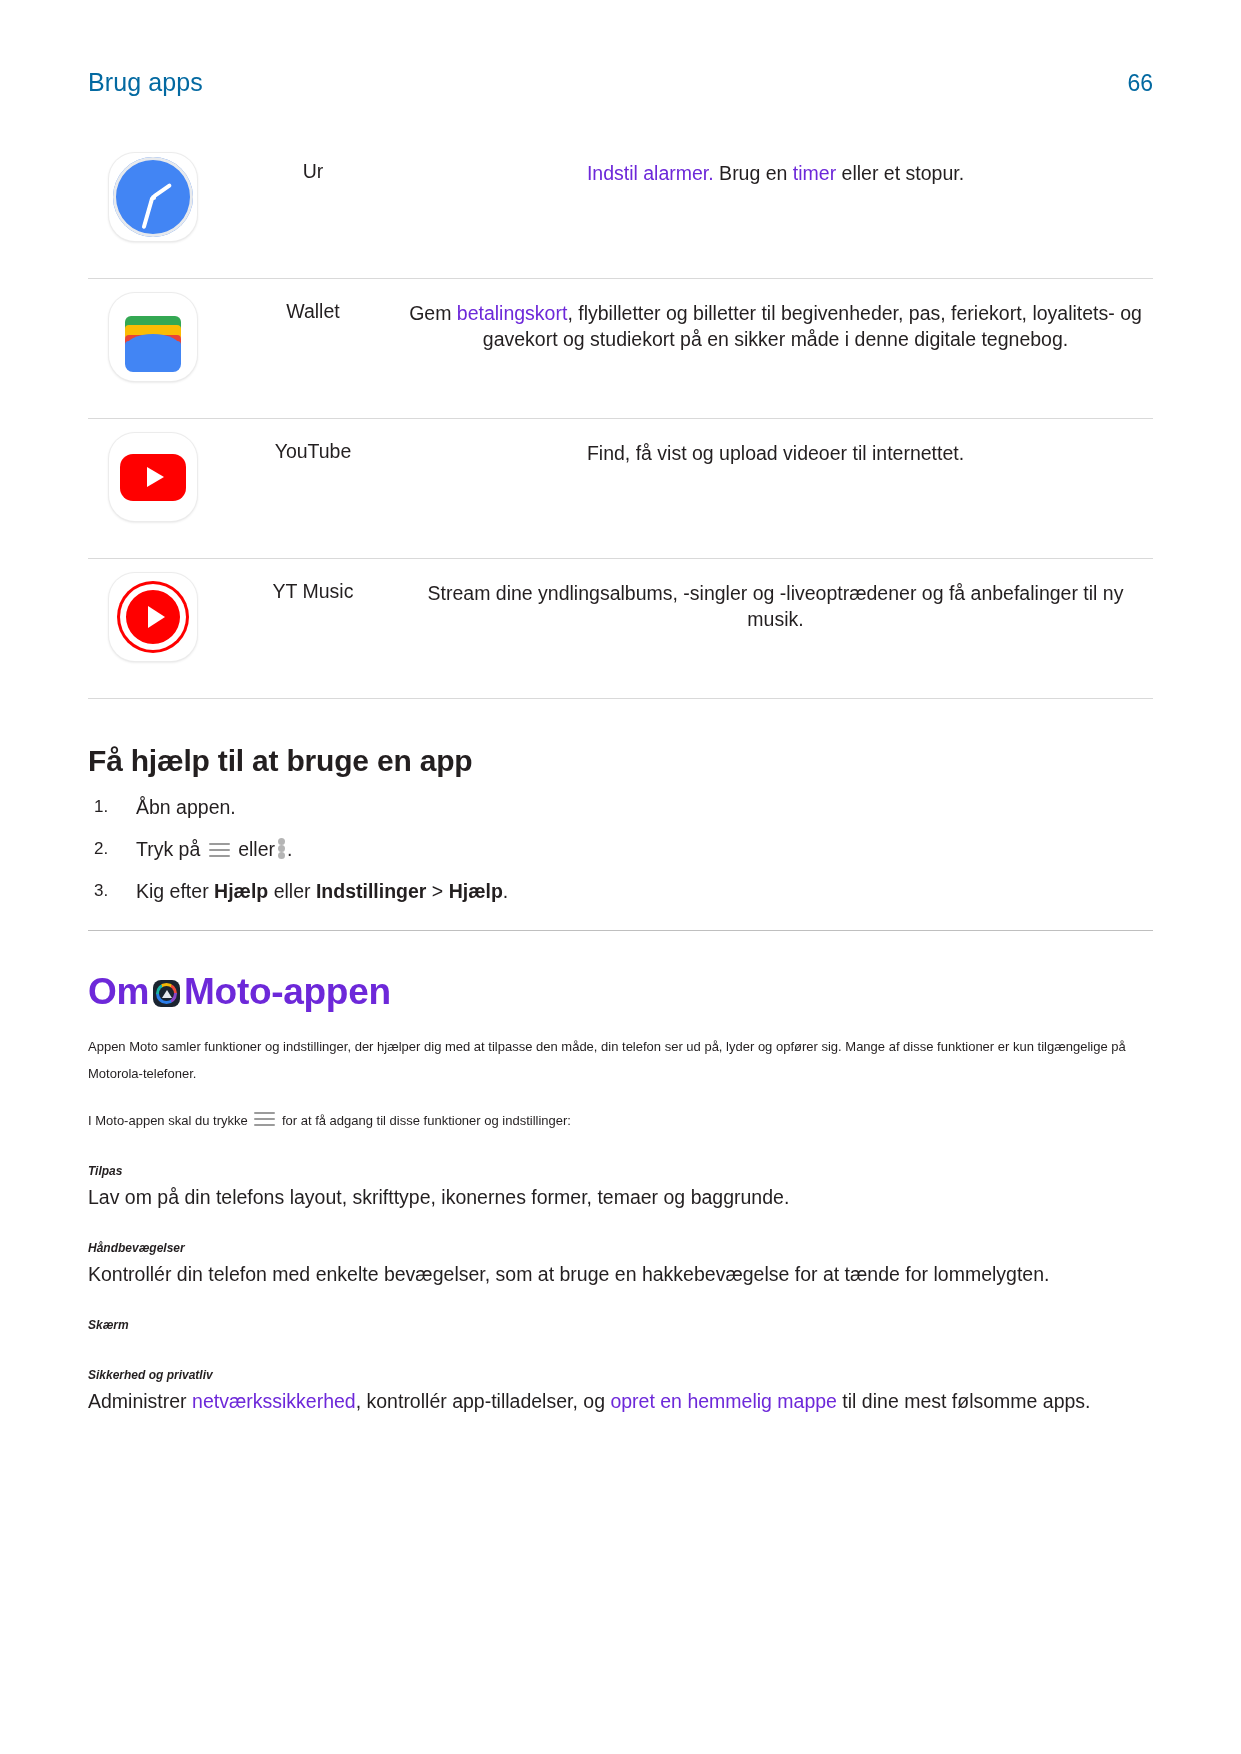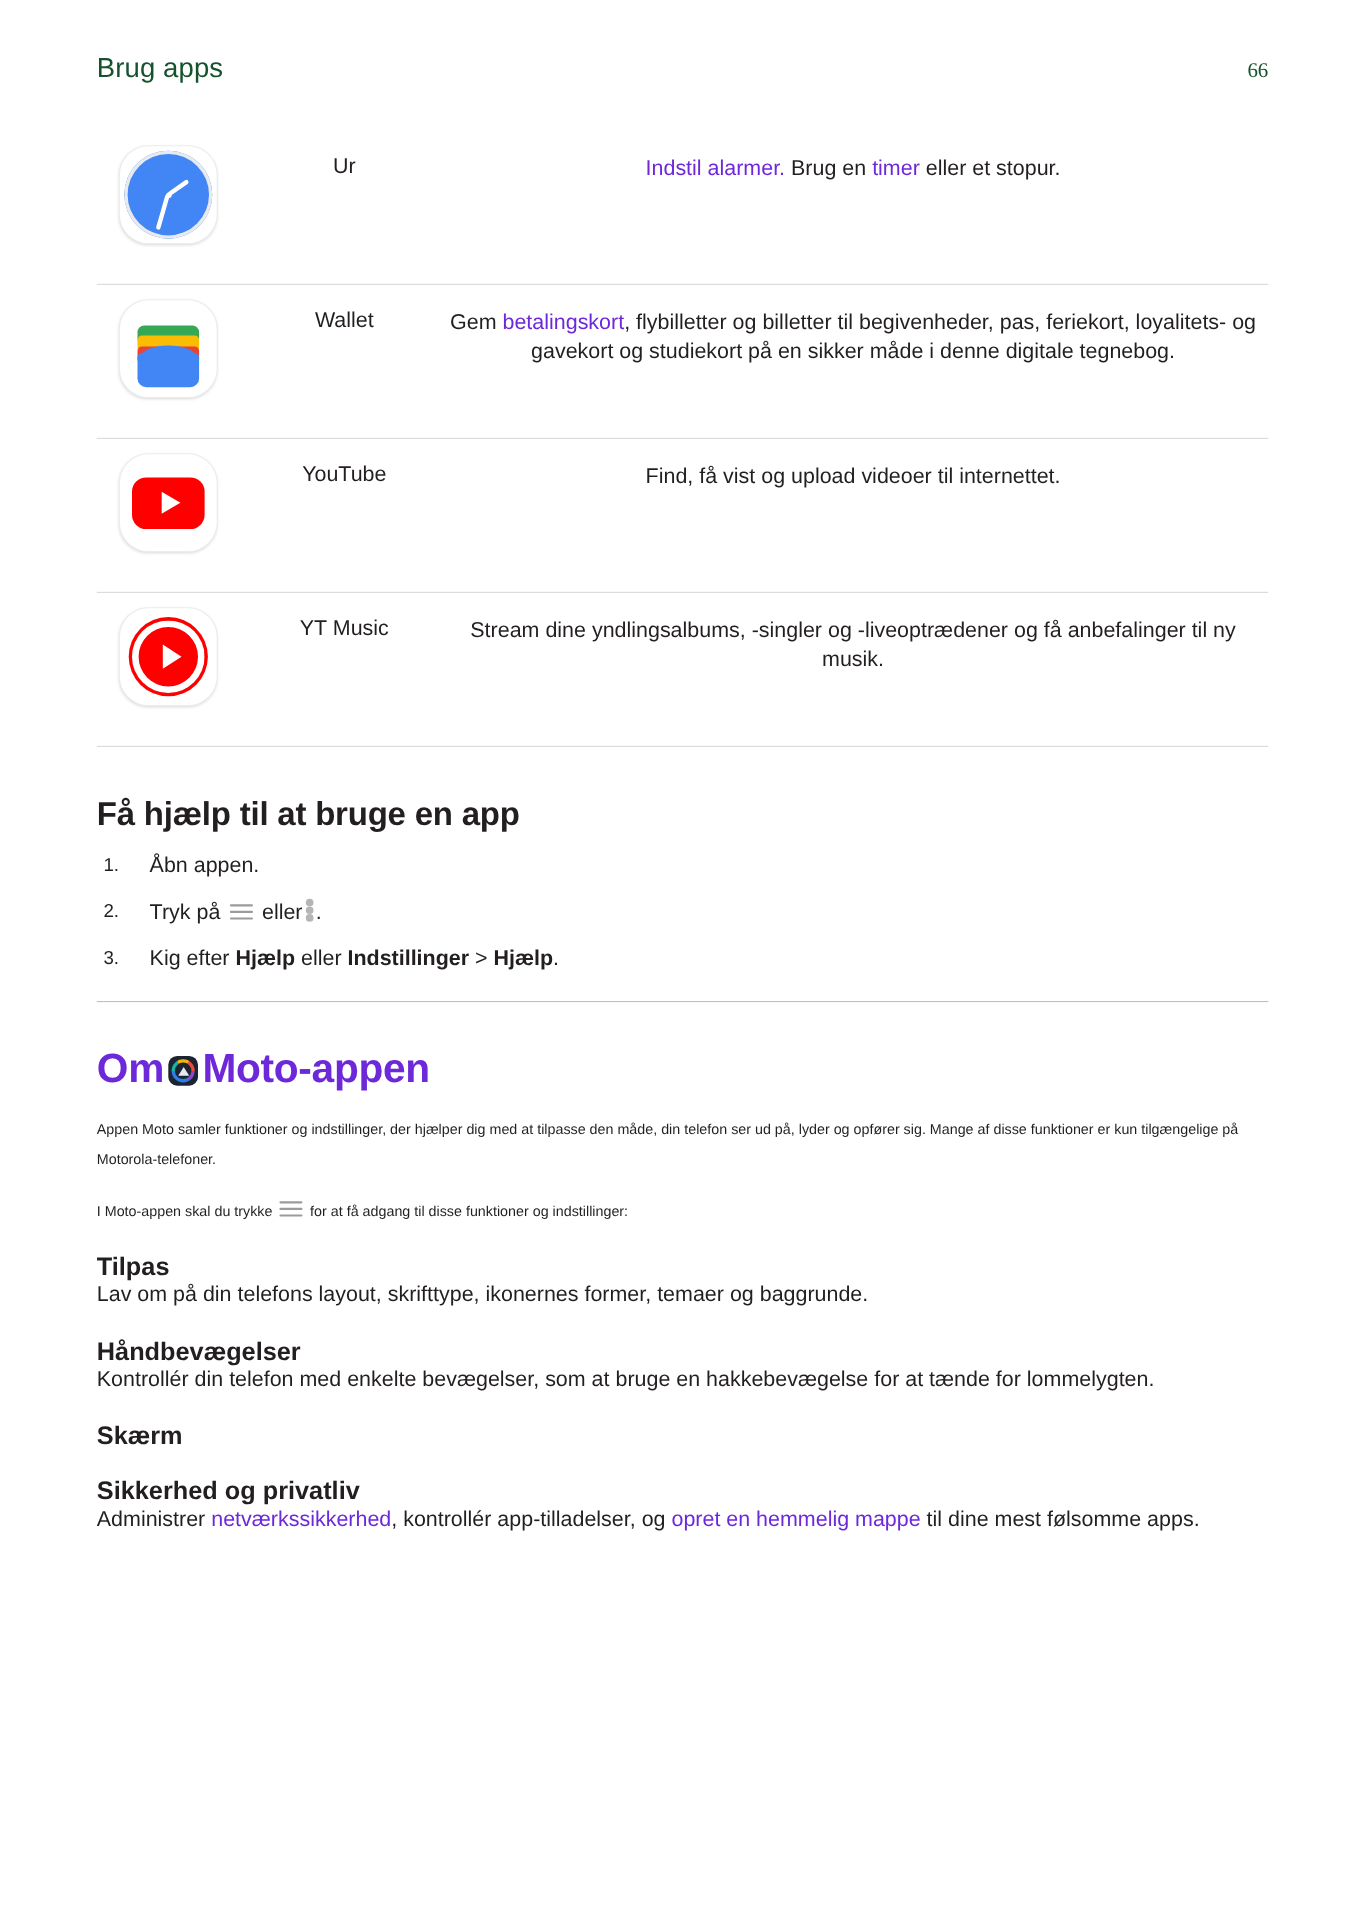--- a/index.html
+++ b/index.html
@@ -20,30 +20,29 @@
     height: 1754px;
     box-sizing: border-box;
     padding: 0 88px;
   }
 
   
   .page-header {
     display: flex;
     align-items: baseline;
     justify-content: space-between;
-    padding-top: 48px;
-    color: #14532d;
+    padding-top: 68px;
+    color: #0369a1;
   }
   .page-header .chapter {
     font-size: 25px;
     letter-spacing: .1px;
   }
   .page-header .folio {
-    font-size: 19px;
-    font-family: Liberation Serif, serif;
+    font-size: 23px;
   }
 
   
   .app-table {
     margin-top: 42px;
     text-align: center;
   }
   .app-row {
     display: flex;
     align-items: flex-start;
@@ -311,24 +310,25 @@
   p.body {
     font-size: 13px;
     line-height: 27px;
     margin: 20px 0 0 0;
     color: #231f20;
   }
   .feat {
     margin-top: 24px;
   }
   .feat-title {
-    font-size: 23px;
+    font-size: 12px;
     font-weight: bold;
     line-height: 26px;
     color: #231f20;
+    font-style: italic;
   }
   .feat-body {
     font-size: 19.5px;
     line-height: 27px;
     color: #231f20;
   }
 </style>
 </head>
 <body>
 

